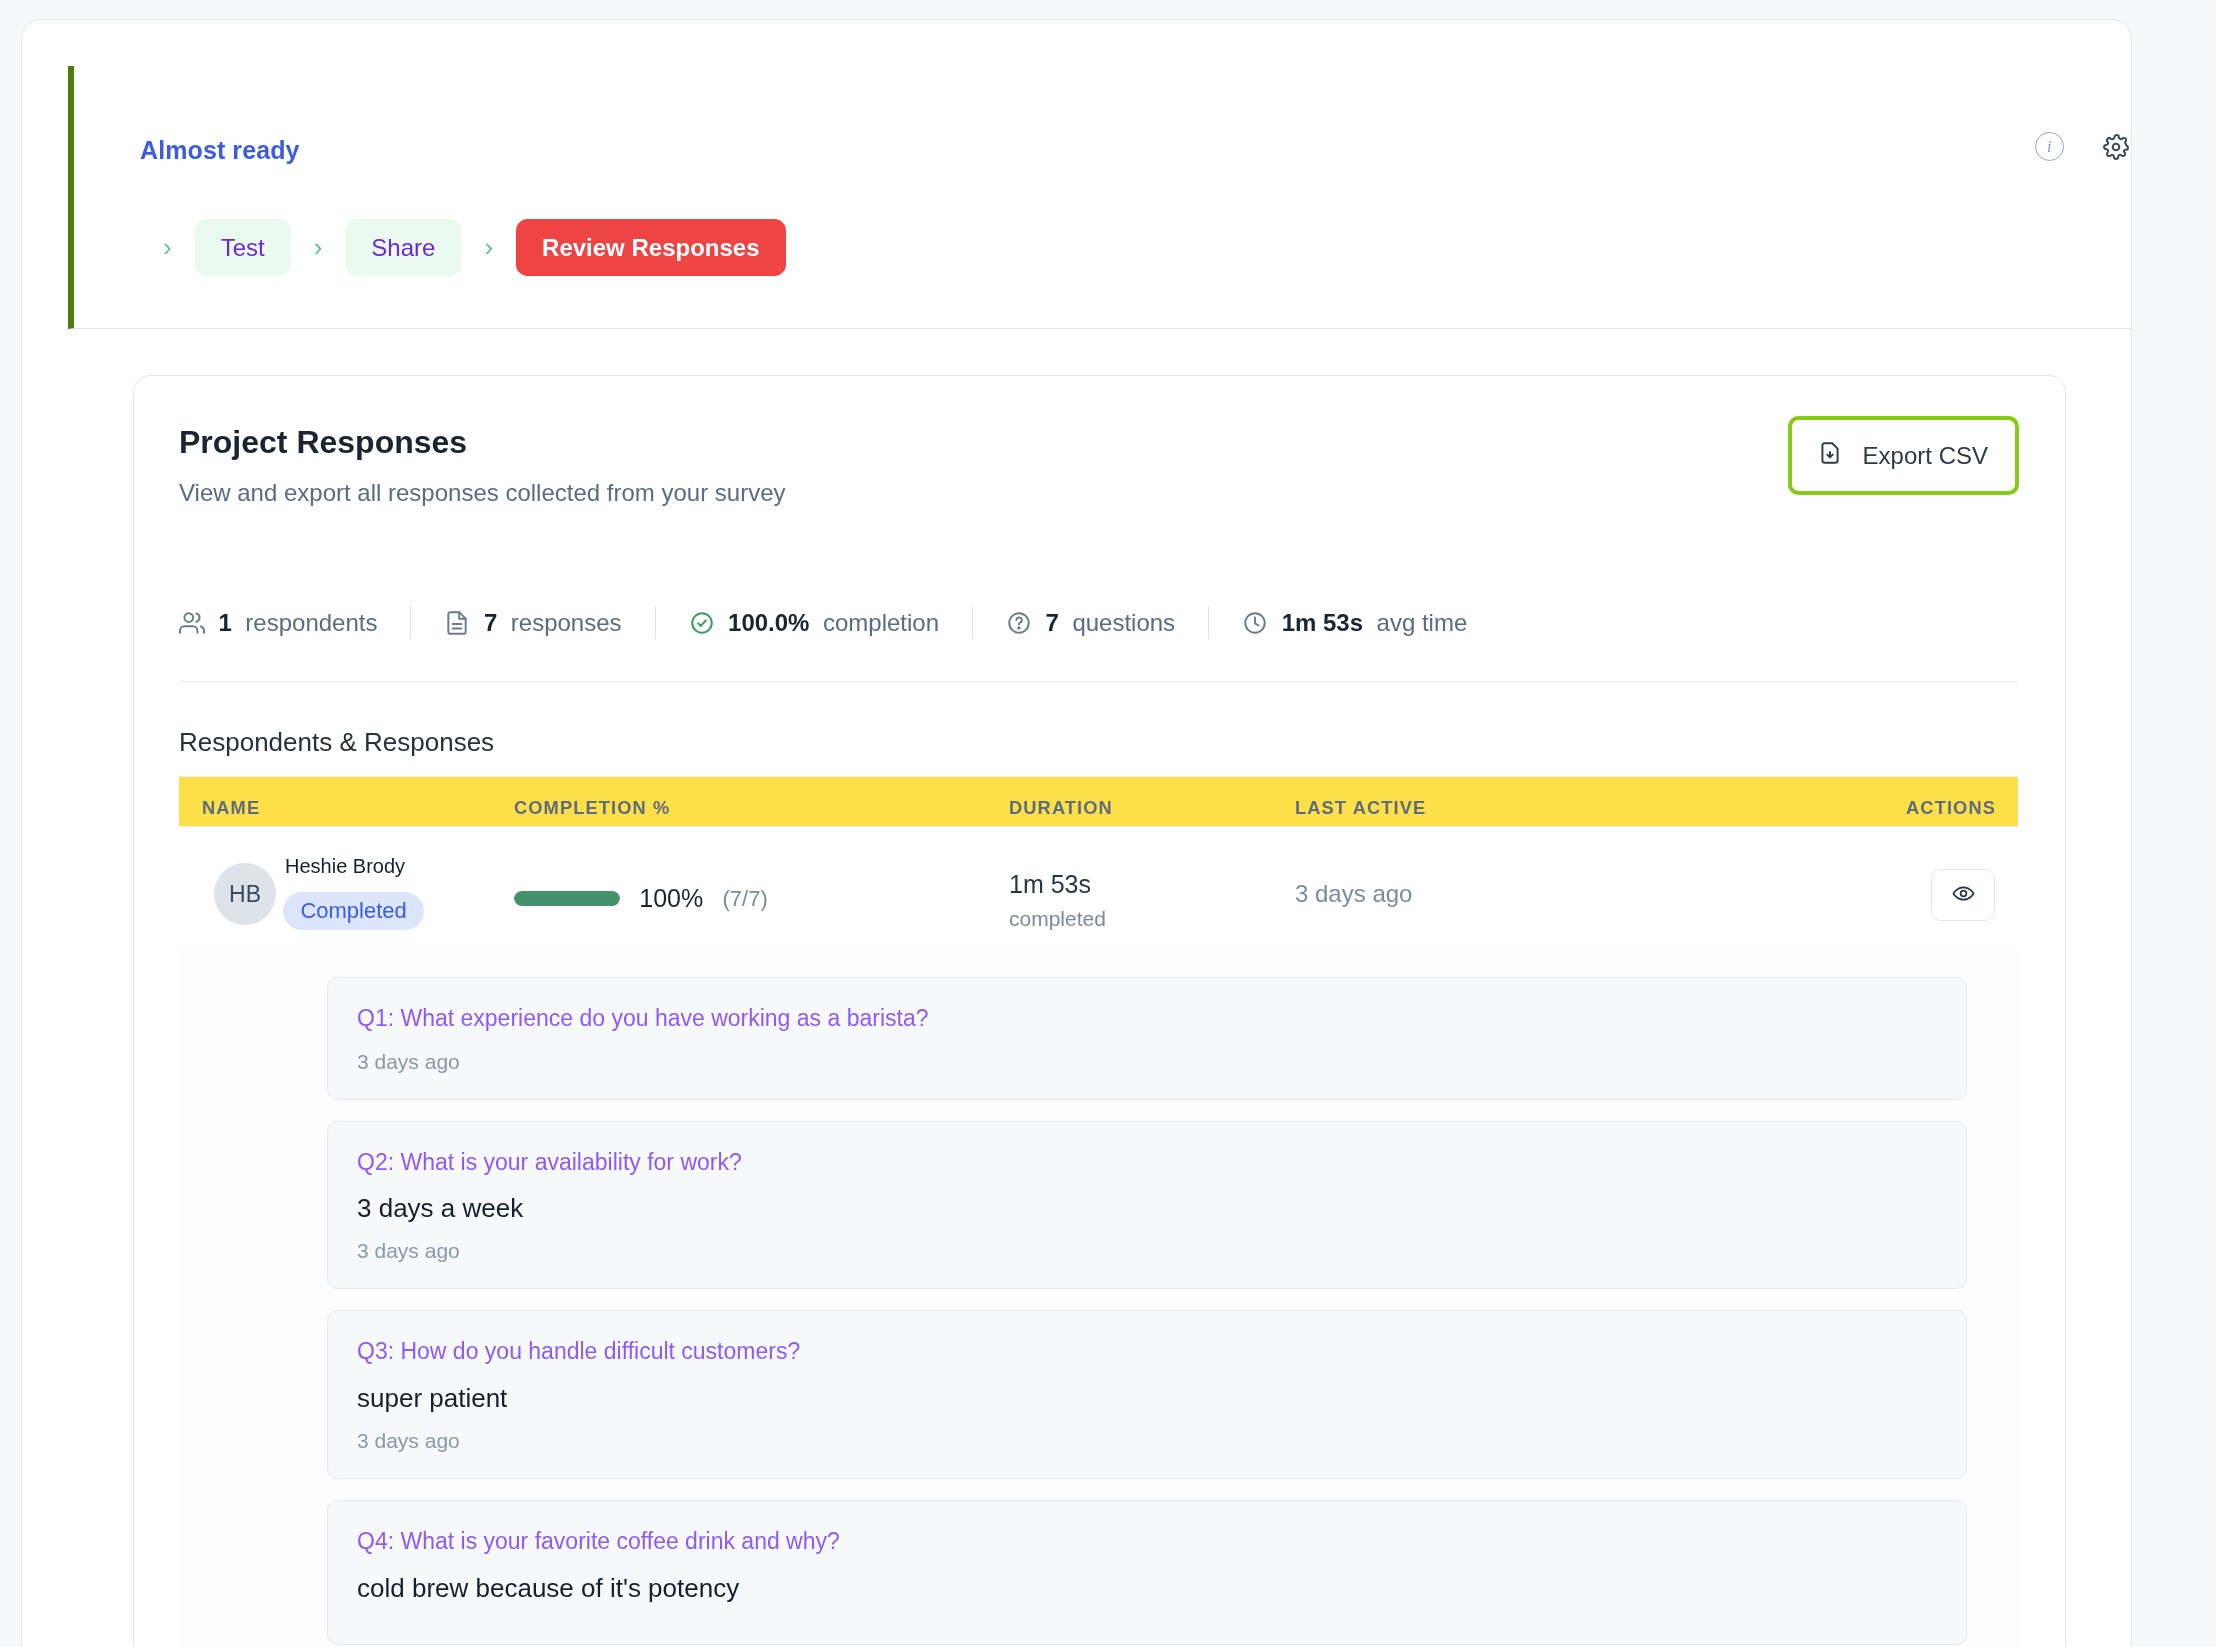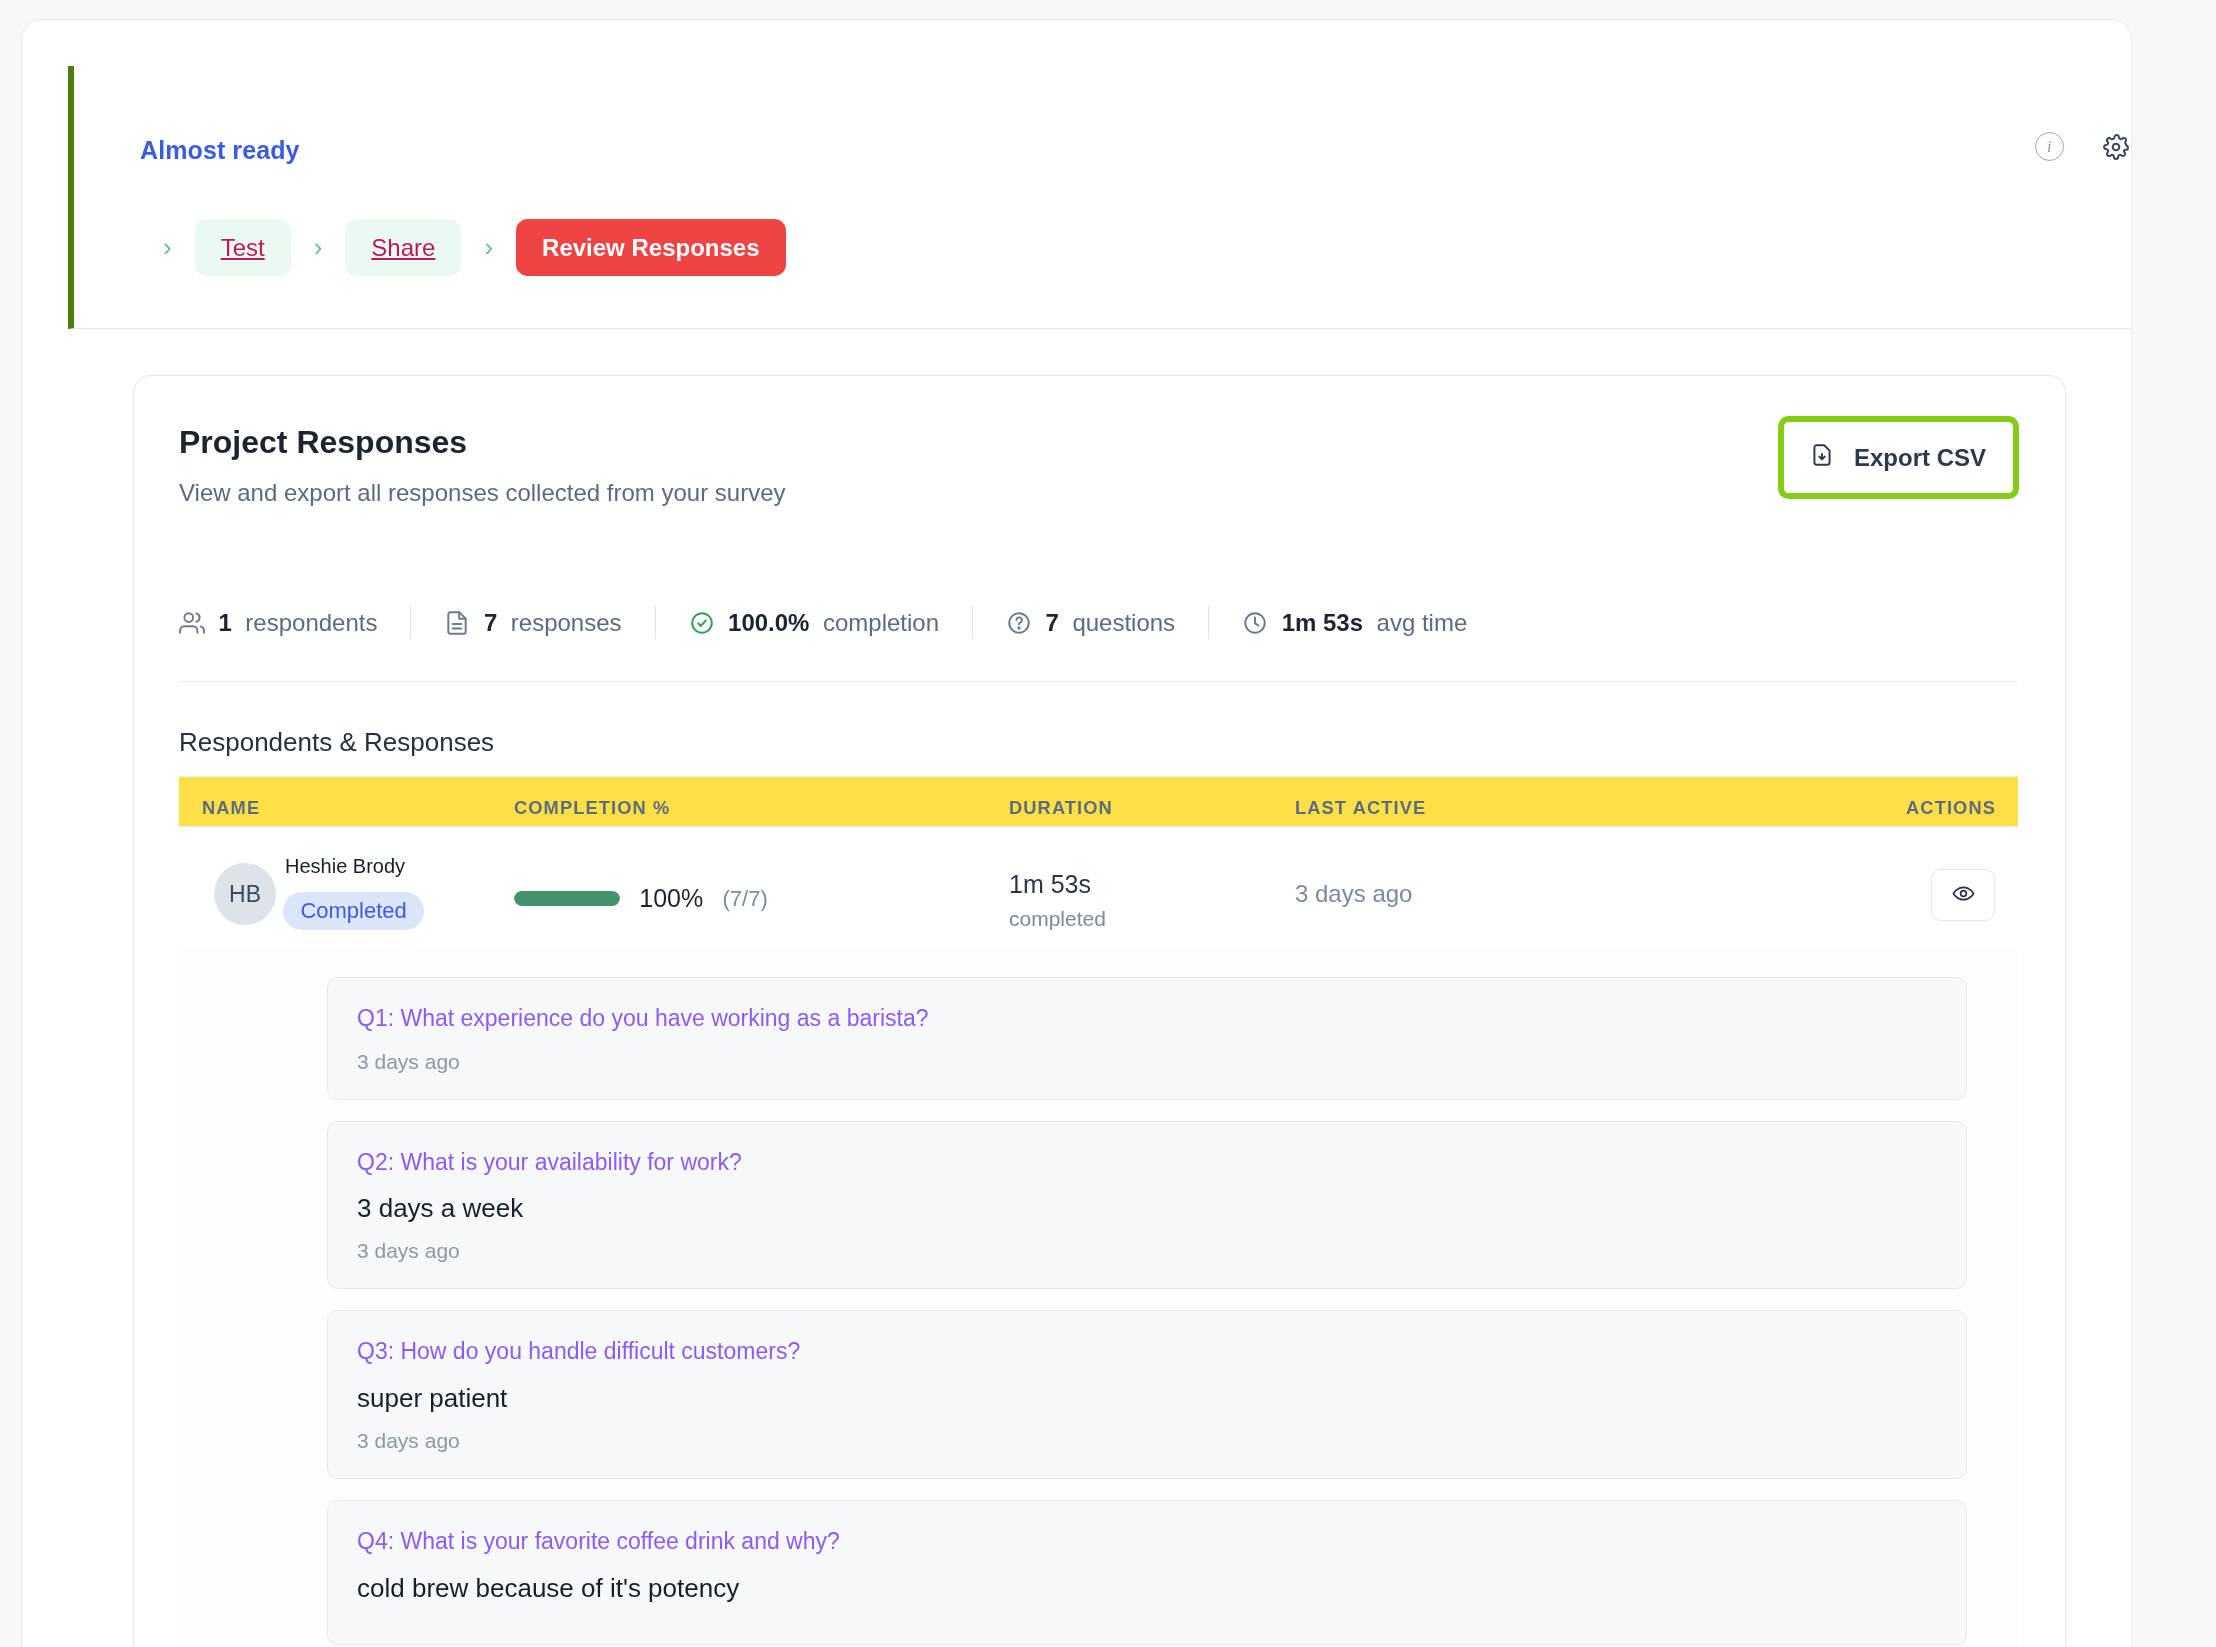--- a/index.html
+++ b/index.html
@@ -67,21 +67,21 @@
   }
   .step {
     font-size: 24px;
     padding: 16.4px 26px;
     border-radius: 11.6px;
     white-space: nowrap;
     line-height: 1;
   }
   .step.plain { color: #44536a; padding-left: 77px; padding-right: 26px; }
   .step.plain.first { padding-left: 31px; }
-  .step.done { background: #eafaf0; color: #be185d; text-decoration: underline; }
+  .step.done { background: #eafaf0; color: #6d28d9; }
   .step.current { background: #ef4444; color: #ffffff; font-weight: bold; }
   .step-sep { color: #63c48c; font-size: 26px; padding: 0 23px; }
 
   
   .responses-card {
     position: absolute;
     left: 111px; top: 355px;
     width: 1933px; height: 1352px;
     background: #ffffff;
     border: 1px solid #e3e7ee;
@@ -93,25 +93,24 @@
     font-size: 32px; font-weight: bold; color: #1b2430;
   }
   .card-subtitle {
     position: absolute; left: 45px; top: 103px;
     font-size: 24px; color: #5b6b80;
   }
   .export-btn {
     position: absolute; right: 46px; top: 40px;
     display: flex; align-items: center; gap: 19.3px;
     padding: 19.3px 27px 19.3px 25px;
-    border: 6px solid #84cc16; border-radius: 10.6px;
+    border: 4px solid #84cc16; border-radius: 10.6px;
     background: #ffffff; cursor: pointer;
     font-size: 24px; color: #2d3a4b;
     font-family: "Liberation Sans", sans-serif;
-    font-weight: bold;
   }
 
   
   .stats {
     position: absolute; left: 45px; top: 230px;
     display: flex; align-items: center;
     width: 1839px;
     padding-bottom: 42px;
     border-bottom: 1px solid #e8ebf0;
   }

